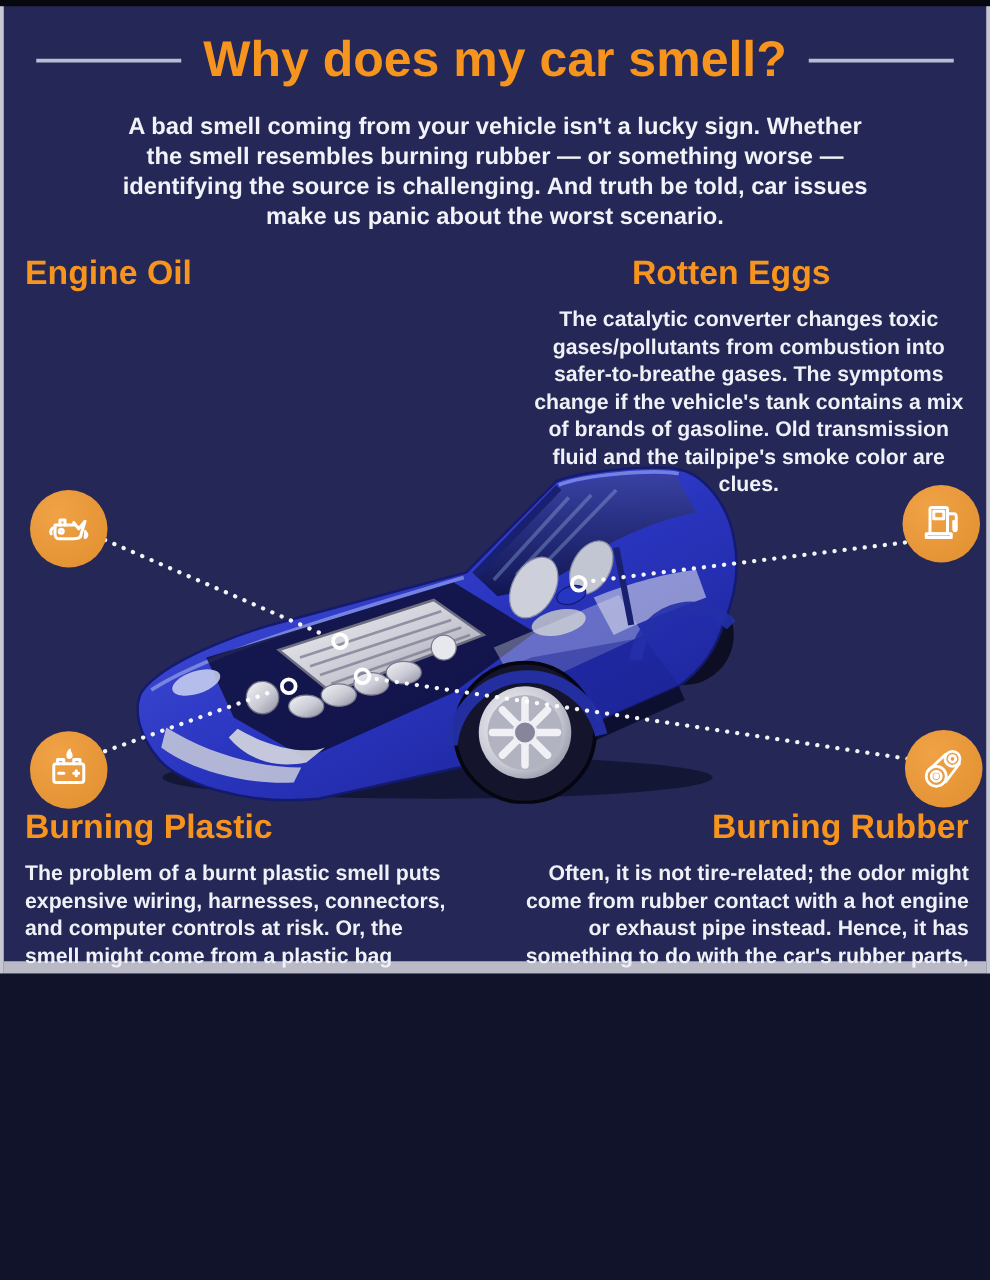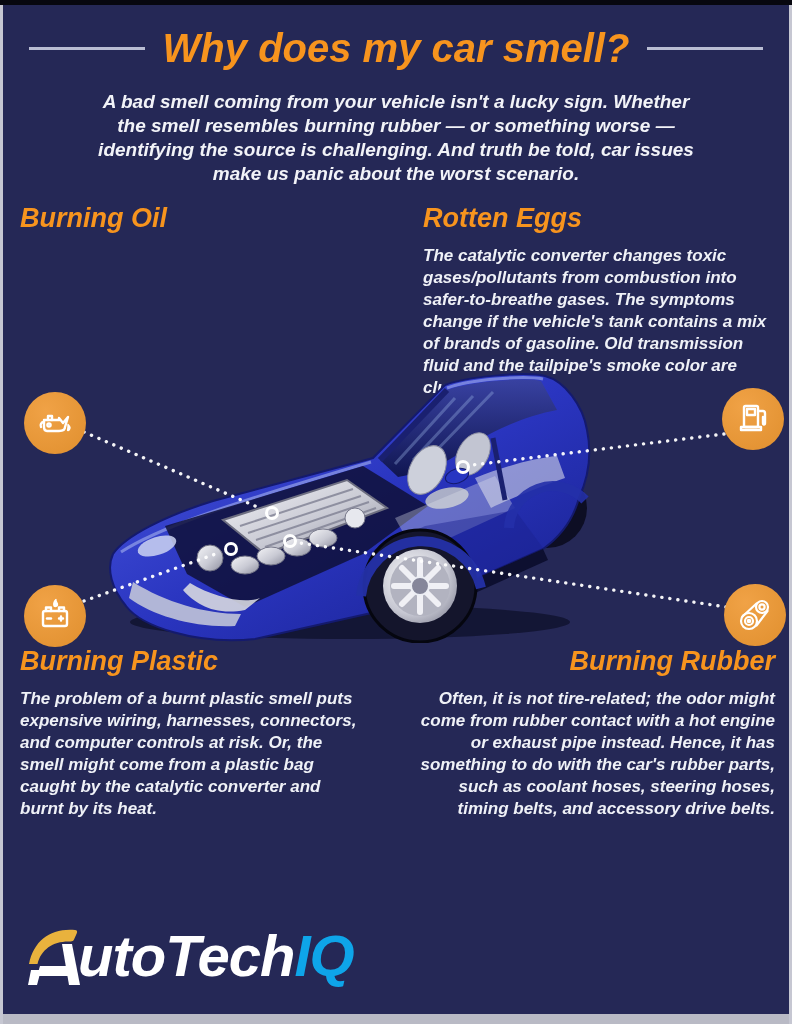--- a/index.html
+++ b/index.html
@@ -1,39 +1,38 @@
 <!DOCTYPE html>
 <html><head>
 <meta charset="utf-8">
 <style>
   html,body{margin:0;padding:0;background:#11132b;}
   .poster{
-    position:relative;width:792px;height:1024px;overflow:hidden;
+    position:relative;width:792px;height:779px;overflow:hidden;
     background:#252856;
     font-family:"Liberation Sans","DejaVu Sans",sans-serif;
-    font-style:italic;
     -webkit-font-smoothing:antialiased;
   }
   .top-bar{position:absolute;top:0;left:0;width:792px;height:5px;background:#07070f;}
   .edge{position:absolute;top:5px;bottom:0;width:3px;background:#c6c7d2;}
   .edge.left{left:0;} .edge.right{right:0;}
   .bottom-bar{position:absolute;bottom:0;left:3px;right:3px;height:10px;background:#b9bac5;}
 
   
   .title-row{position:absolute;top:26px;left:0;width:792px;display:flex;align-items:center;justify-content:center;gap:18px;}
   .title-line{width:116px;height:3px;background:#b9bdd3;}
   h1.title{margin:0;font-size:40px;font-weight:bold;color:#f7941e;letter-spacing:0px;white-space:nowrap;}
   .subtitle{position:absolute;top:90px;left:96px;width:600px;text-align:center;
     color:#f2f3f8;font-size:19px;line-height:24px;font-weight:bold;}
 
   
   .section h2{margin:0 0 11px 0;font-size:27px;font-weight:bold;color:#f7941e;}
   .section p{margin:0;color:#eff1f7;font-size:17px;line-height:22px;font-weight:bold;}
   .sec-oil{position:absolute;left:20px;top:203px;width:334px;text-align:left;}
-  .sec-eggs{position:absolute;right:17px;top:203px;width:352px;text-align:left;}
+  .sec-eggs{position:absolute;right:17px;top:203px;width:352px;text-align:center;}
   .sec-eggs h2{padding-right:28px;}
   .sec-plastic{position:absolute;left:20px;top:646px;width:338px;text-align:left;}
   .sec-rubber{position:absolute;right:17px;top:646px;width:368px;text-align:right;}
 
   
   .badge{position:absolute;width:62px;height:62px;border-radius:50%;
     background:radial-gradient(circle at 35% 30%,#f0a246,#e08f2e);
     display:flex;align-items:center;justify-content:center;z-index:6;}
   .badge svg{display:block;}
   .b-oil{left:24px;top:392px;}
@@ -68,21 +67,21 @@
   <div class="bottom-bar"></div>
 
   <div class="title-row">
     <div class="title-line"></div>
     <h1 class="title">Why does my car smell?</h1>
     <div class="title-line"></div>
   </div>
   <div class="subtitle">A bad smell coming from your vehicle isn't a lucky sign. Whether the smell resembles burning rubber — or something worse — identifying the source is challenging. And truth be told, car issues make us panic about the worst scenario.</div>
 
   <div class="section sec-oil">
-    <h2>Burning Oil</h2>
+    <h2>Engine Oil</h2>
   </div>
 
   <div class="section sec-eggs">
     <h2>Rotten Eggs</h2>
     <p>The catalytic converter changes toxic gases/pollutants from combustion into safer-to-breathe gases. The symptoms change if the vehicle's tank contains a mix of brands of gasoline. Old transmission fluid and the tailpipe's smoke color are clues.</p>
   </div>
 
   <div class="section sec-rubber">
     <h2>Burning Rubber</h2>
     <p>Often, it is not tire-related; the odor might come from rubber contact with a hot engine or exhaust pipe instead. Hence, it has something to do with the car's rubber parts, such as coolant hoses, steering hoses, timing belts, and accessory drive belts.</p>

